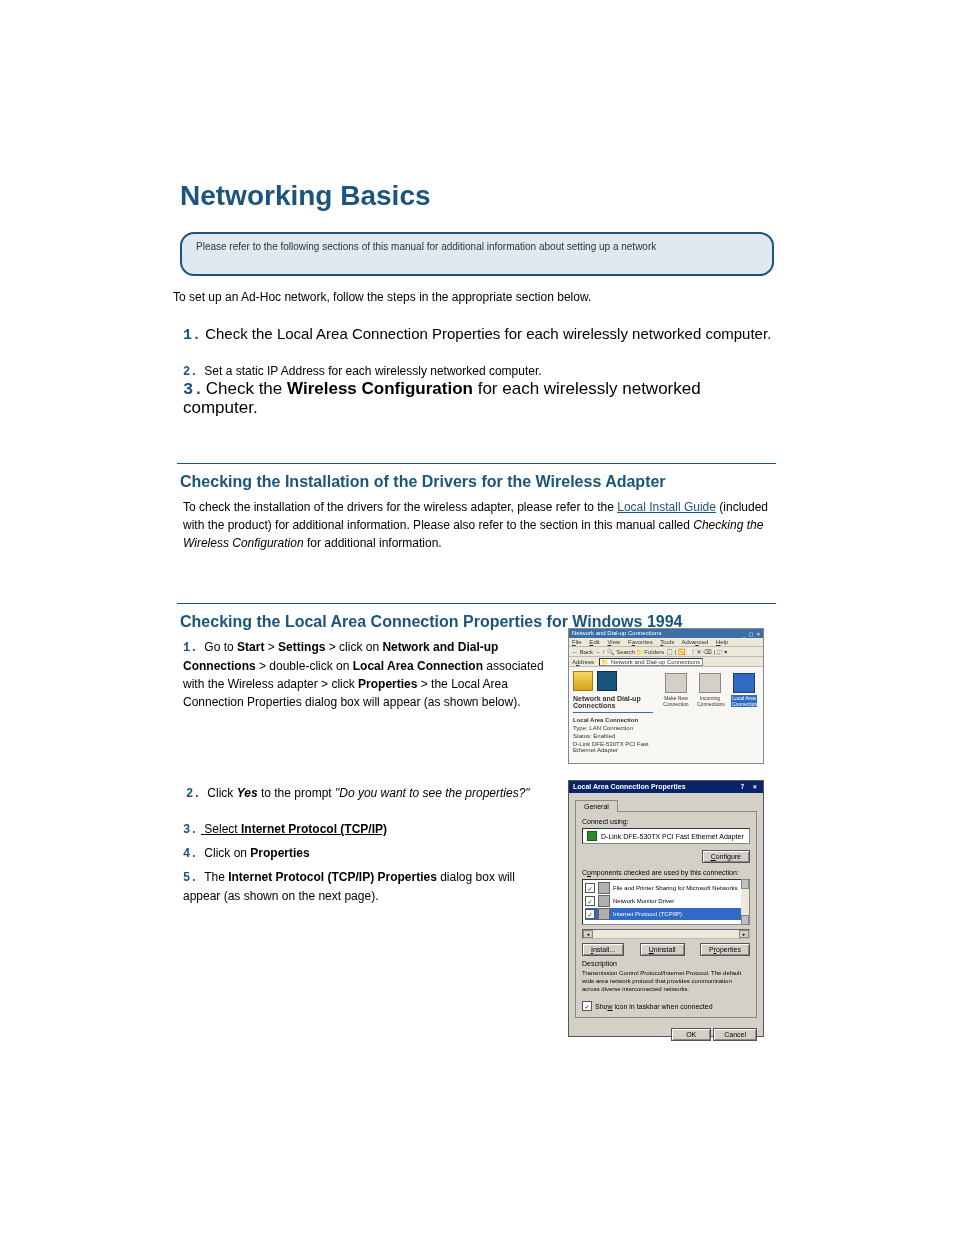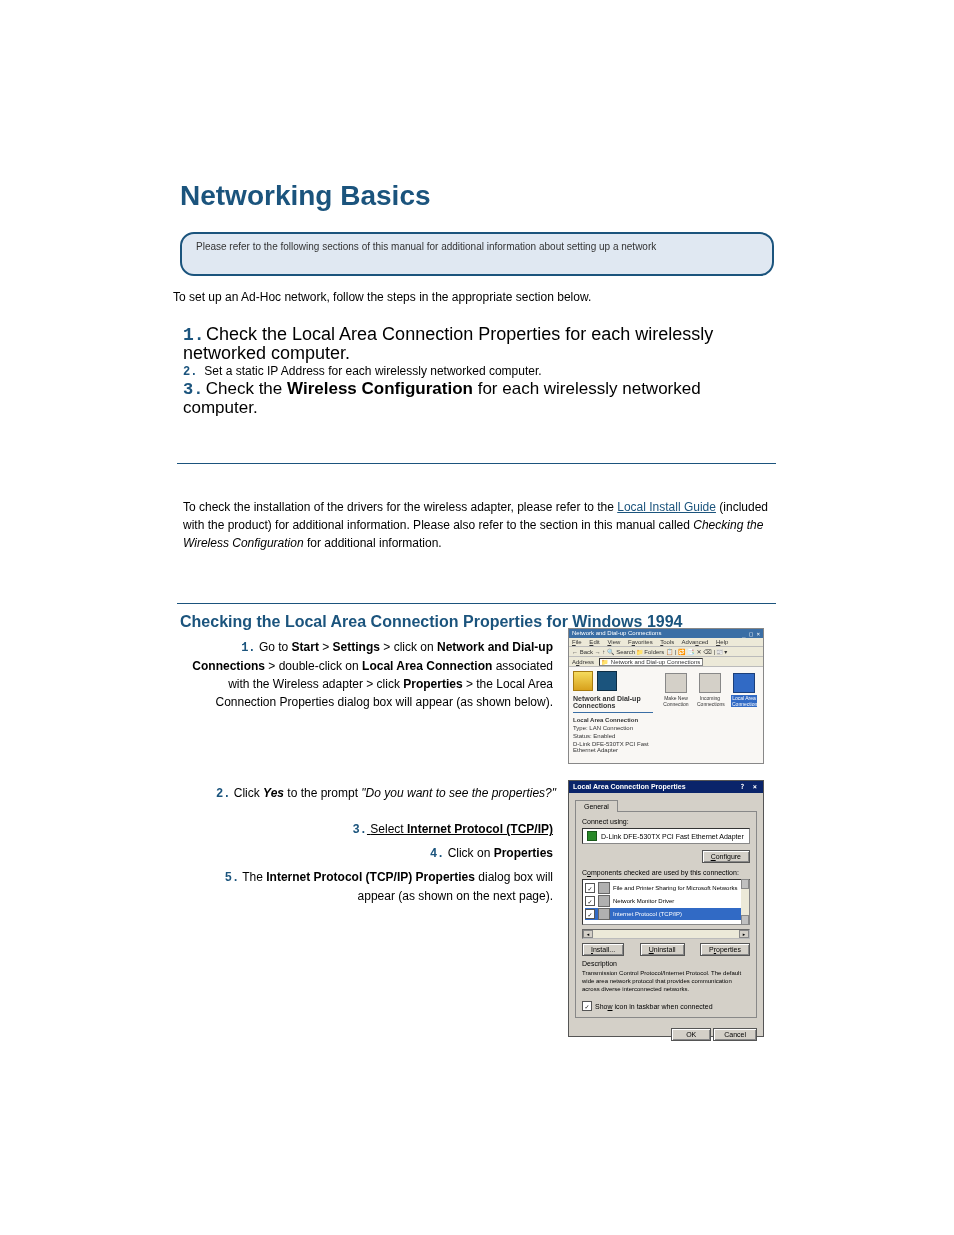--- a/index.html
+++ b/index.html
@@ -2,30 +2,30 @@
 <html><head>
 <meta charset="utf-8">
 <style>
   html,body{margin:0;padding:0;background:#fff;font-family:Arial,Helvetica,sans-serif;color:#000;}
   .page{width:954px;height:1235px;position:relative;margin:0 auto;}
   .title{position:absolute;left:180px;top:180px;font-size:28px;font-weight:bold;color:#1b547d;}
   .callout{position:absolute;left:180px;top:232px;width:590px;height:40px;border:2px solid #1b547d;border-radius:14px;background:#e0e8f2;}
   .callout-text{font-size:10px;color:#333;padding:6px 14px;line-height:14px;}
   .body1{position:absolute;left:173px;top:288px;width:590px;font-size:12px;line-height:18px;}
   .step-num{display:inline-block;font-family:'Courier New',monospace;font-weight:bold;color:#1b547d;width:18px;}
-  .step1{position:absolute;left:183px;top:325px;width:590px;font-size:18px;line-height:18px;}
+  .step1{position:absolute;left:183px;top:325px;width:590px;font-size:15px;line-height:18px;}
   .step2{position:absolute;left:183px;top:362px;width:590px;font-size:12px;line-height:18px;}
   .step3{position:absolute;left:183px;top:380px;width:590px;font-size:17px;line-height:18px;}
   .hr{position:absolute;left:177px;height:1px;width:599px;background:#1b547d;}
   .sec-head{position:absolute;left:180px;font-size:16px;font-weight:bold;color:#1b547d;}
   .sec1-head{top:473px;}
   .sec1-body{position:absolute;left:183px;top:498px;width:590px;font-size:12px;line-height:18px;}
   .sec1-body a{color:#1b547d;text-decoration:underline;}
   .sec2-head{top:613px;}
-  .left-col{width:370px;text-align:right;}
+  .left-col{width:370px;}
   .wstep1{position:absolute;left:183px;top:638px;font-size:12px;line-height:18px;}
   .wstep2{position:absolute;left:186px;top:784px;font-size:12px;line-height:18px;}
   .wstep3{position:absolute;left:183px;top:820px;font-size:12px;line-height:18px;text-decoration:underline;}
   .wstep4{position:absolute;left:183px;top:844px;font-size:12px;line-height:18px;}
   .wstep5{position:absolute;left:183px;top:868px;font-size:12px;line-height:18px;}
 
   
   .shot1{position:absolute;left:568px;top:628px;width:194px;height:134px;border:1px solid #888;background:#f9f7f4;font-size:6px;color:#333;}
   .s1-title{background:#3a6ea5;color:#fff;font-size:6px;padding:1px 3px;display:flex;justify-content:space-between;}
   .s1-title span:last-child{font-family:monospace;}
@@ -96,20 +96,21 @@
   <span>Set a static IP Address for each wirelessly networked computer.</span>
 </div>
 <div class="step3">
   <span class="step-num">3.</span>
   <span>Check the</span>
   <b>Wireless Configuration</b>
   <span>for each wirelessly networked computer.</span>
 </div>
 
 <div class="hr" style="top:463px;"></div>
+<div class="sec-head sec1-head">Checking the Installation of the Drivers for the Wireless Adapter</div>
 <div class="sec1-body">
   <span>To check the installation of the drivers for the wireless adapter, please refer to the </span><a href="#">Local Install Guide</a><span> (included with the product) for additional information.  Please also refer to the section in this manual called </span><i>Checking the Wireless Configuration</i><span> for additional information.</span>
 </div>
 
 <div class="hr" style="top:603px;"></div>
 <div class="sec-head sec2-head">Checking the Local Area Connection Properties for Windows 1994</div>
 
 <div class="wstep1 left-col">
   <span class="step-num">1.</span>
   <span>Go to </span><b>Start</b><span> &gt; </span><b>Settings</b><span> &gt; click on </span><b>Network and Dial-up Connections</b><span> &gt; double-click on </span><b>Local Area Connection</b><span> associated with the Wireless adapter &gt; click </span><b>Properties</b><span> &gt; the Local Area Connection Properties dialog box will appear (as shown below).</span>

